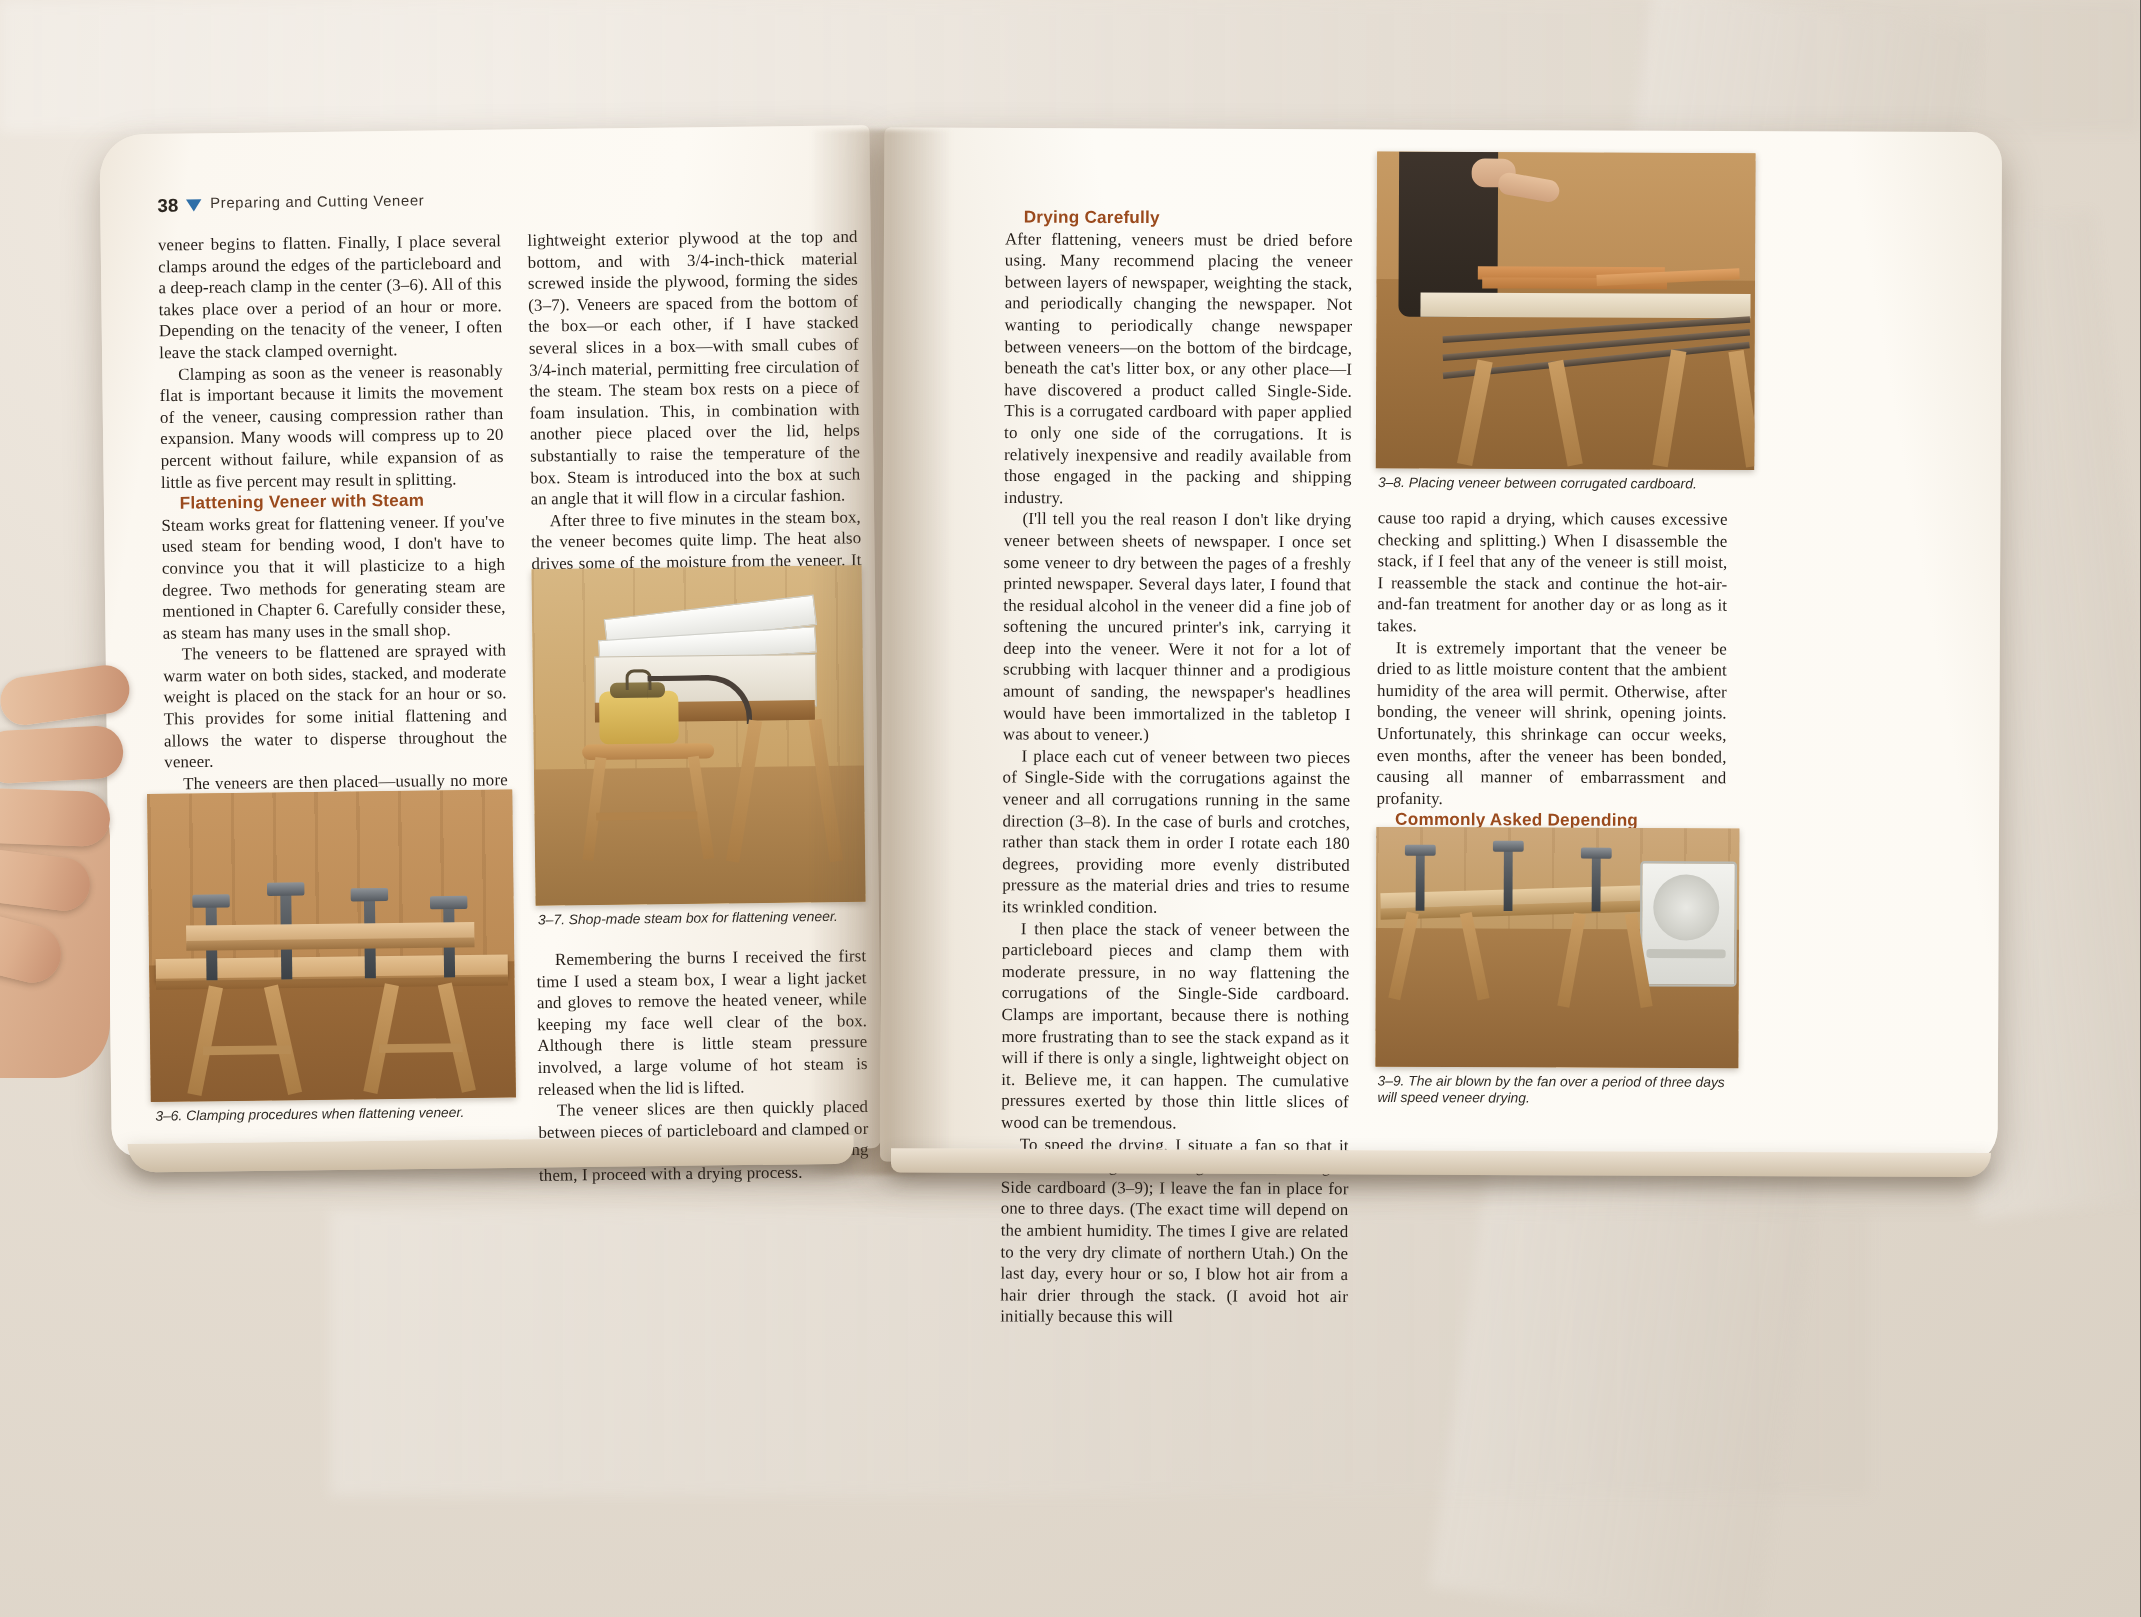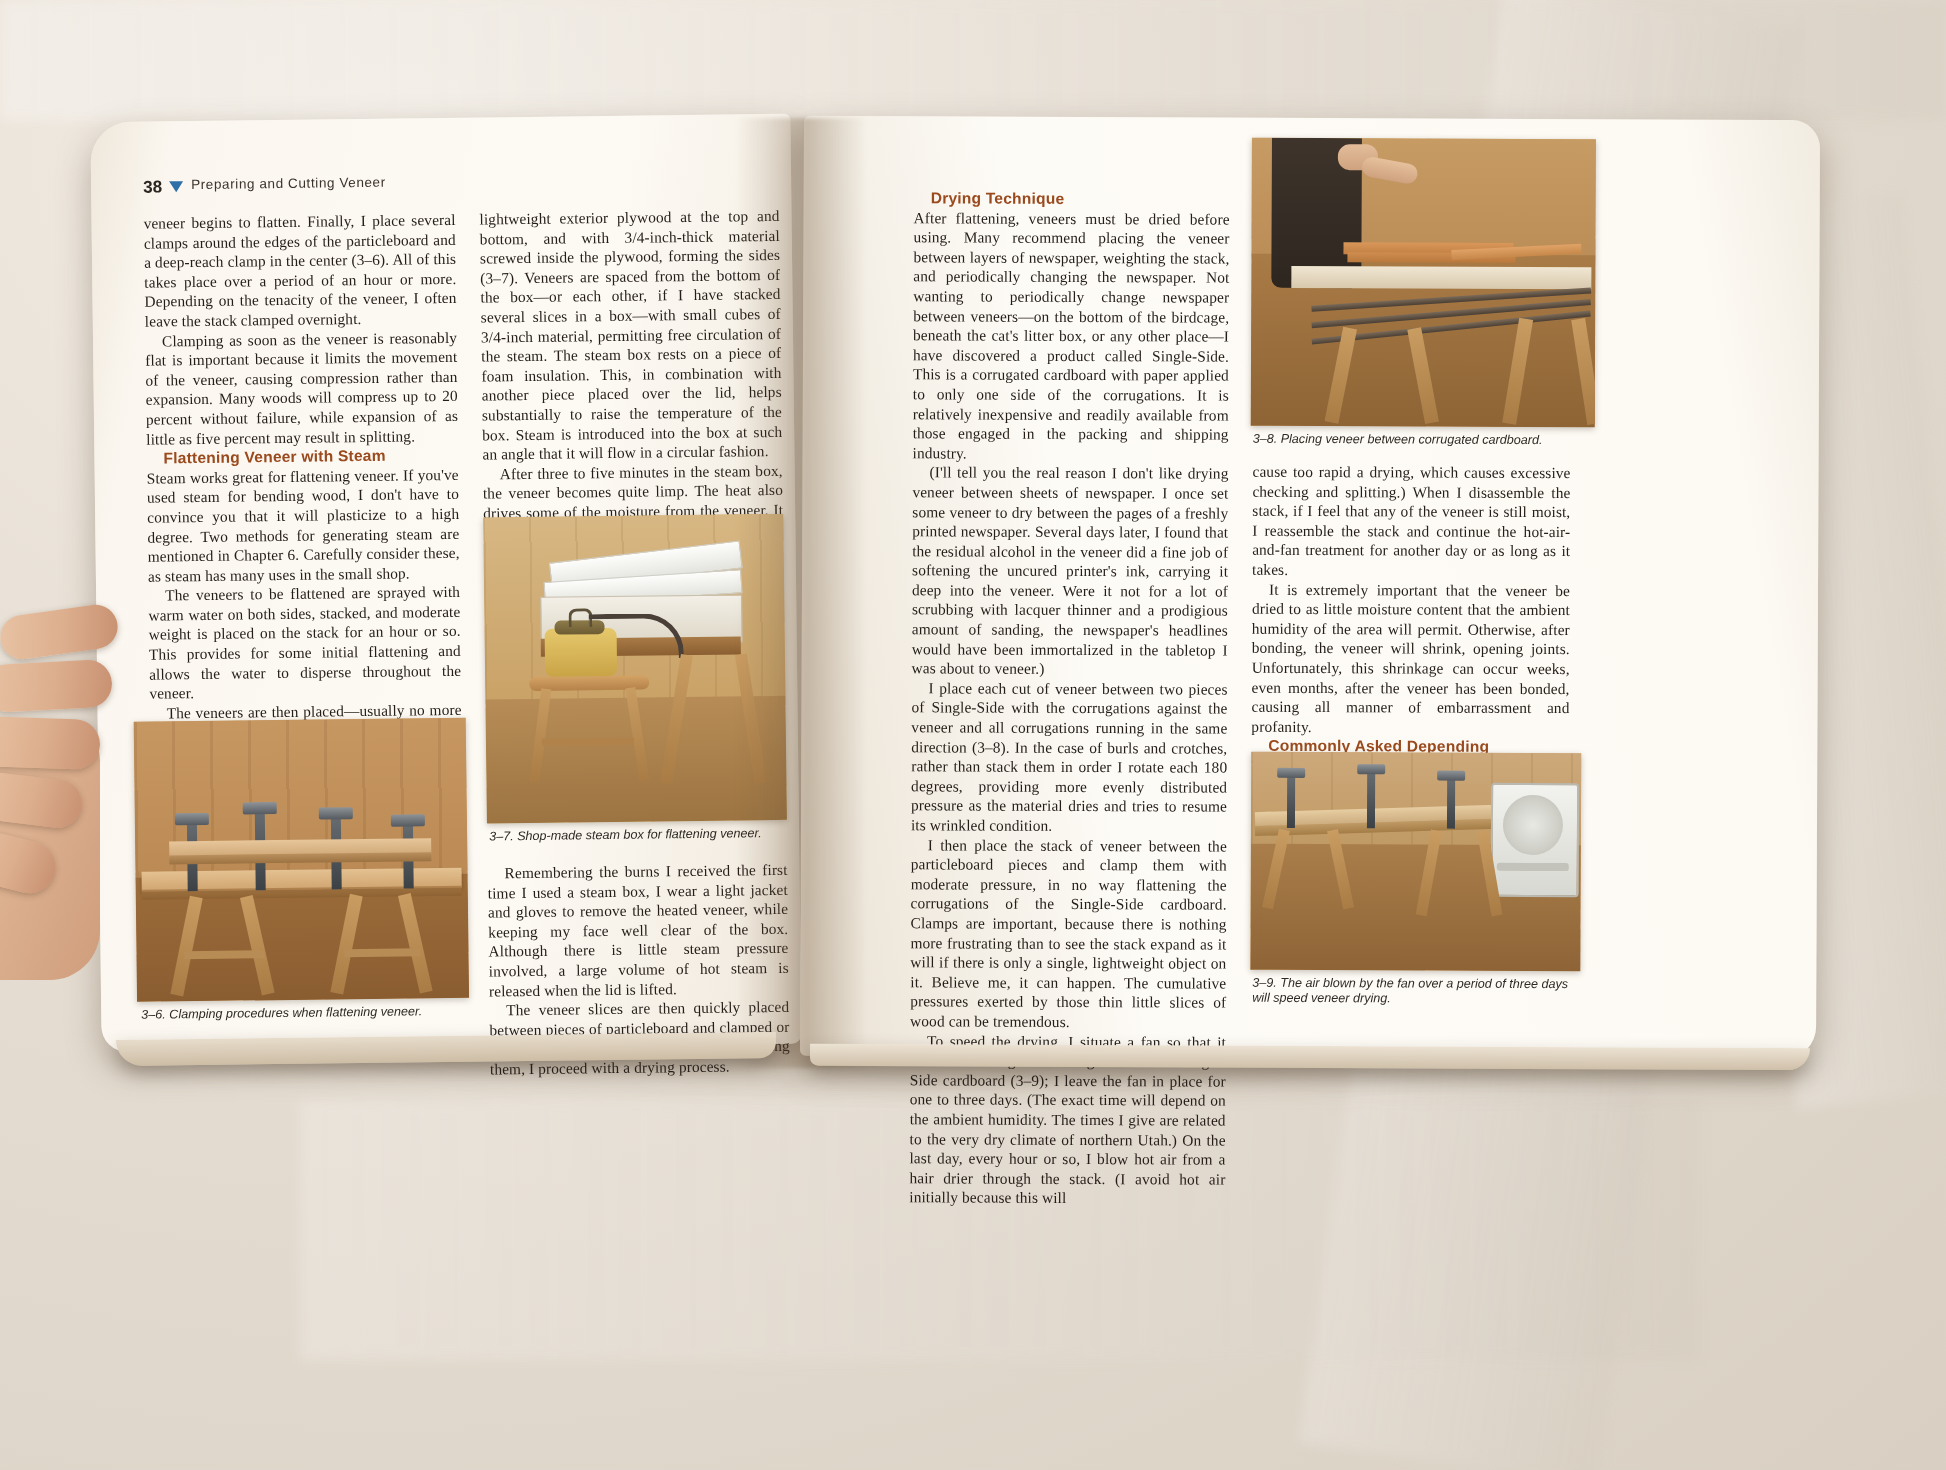--- a/index.html
+++ b/index.html
@@ -345,21 +345,21 @@
 
       <div class="col" style="left:388px; top:746px; width:300px;">
         <p>Remembering the burns I received the first time I used a steam box, I wear a light jacket and gloves to remove the heated veneer, while keeping my face well clear of the box. Although there is little steam pressure involved, a large volume of hot steam is released when the lid is lifted.</p>
         <p>The veneer slices are then quickly placed between pieces of particleboard and clamped or weighted heavily until cool. After cooling them, I proceed with a drying process.</p>
       </div>
     </div>
 
     <div class="page" id="page-right">
 
       <div class="col" style="left:110px; top:72px; width:316px;">
-        <p class="head" style="margin-top:0;">Drying Technique</p>
+        <p class="head" style="margin-top:0;">Drying Carefully</p>
         <p class="noindent">After flattening, veneers must be dried before using. Many recommend placing the veneer between layers of newspaper, weighting the stack, and periodically changing the newspaper. Not wanting to periodically change newspaper between veneers—on the bottom of the birdcage, beneath the cat's litter box, or any other place—I have discovered a product called Single-Side. This is a corrugated cardboard with paper applied to only one side of the corrugations. It is relatively inexpensive and readily available from those engaged in the packing and shipping industry.</p>
         <p>(I'll tell you the real reason I don't like drying veneer between sheets of newspaper. I once set some veneer to dry between the pages of a freshly printed newspaper. Several days later, I found that the residual alcohol in the veneer did a fine job of softening the uncured printer's ink, carrying it deep into the veneer. Were it not for a lot of scrubbing with lacquer thinner and a prodigious amount of sanding, the newspaper's headlines would have been immortalized in the tabletop I was about to veneer.)</p>
         <p>I place each cut of veneer between two pieces of Single-Side with the corrugations against the veneer and all corrugations running in the same direction (3–8). In the case of burls and crotches, rather than stack them in order I rotate each 180 degrees, providing more evenly distributed pressure as the material dries and tries to resume its wrinkled condition.</p>
         <p>I then place the stack of veneer between the particleboard pieces and clamp them with moderate pressure, in no way flattening the corrugations of the Single-Side cardboard. Clamps are important, because there is nothing more frustrating than to see the stack expand as it will if there is only a single, lightweight object on it. Believe me, it can happen. The cumulative pressures exerted by those thin little slices of wood can be tremendous.</p>
         <p>To speed the drying, I situate a fan so that it blows air through the corrugations of the Single-Side cardboard (3–9); I leave the fan in place for one to three days. (The exact time will depend on the ambient humidity. The times I give are related to the very dry climate of northern Utah.) On the last day, every hour or so, I blow hot air from a hair drier through the stack. (I avoid hot air initially because this will</p>
       </div>
 
       <div class="photo" id="photo38" style="left:448px; top:20px; width:344px; height:288px;">
         <div class="ph-el" style="left:0;top:0;width:100%;height:120px;background:linear-gradient(180deg,#c79b64,#bb8d57);"></div>
         <div class="ph-el" style="left:0;top:116px;width:100%;height:172px;background:linear-gradient(180deg,#a97b46,#8e6435);"></div>

